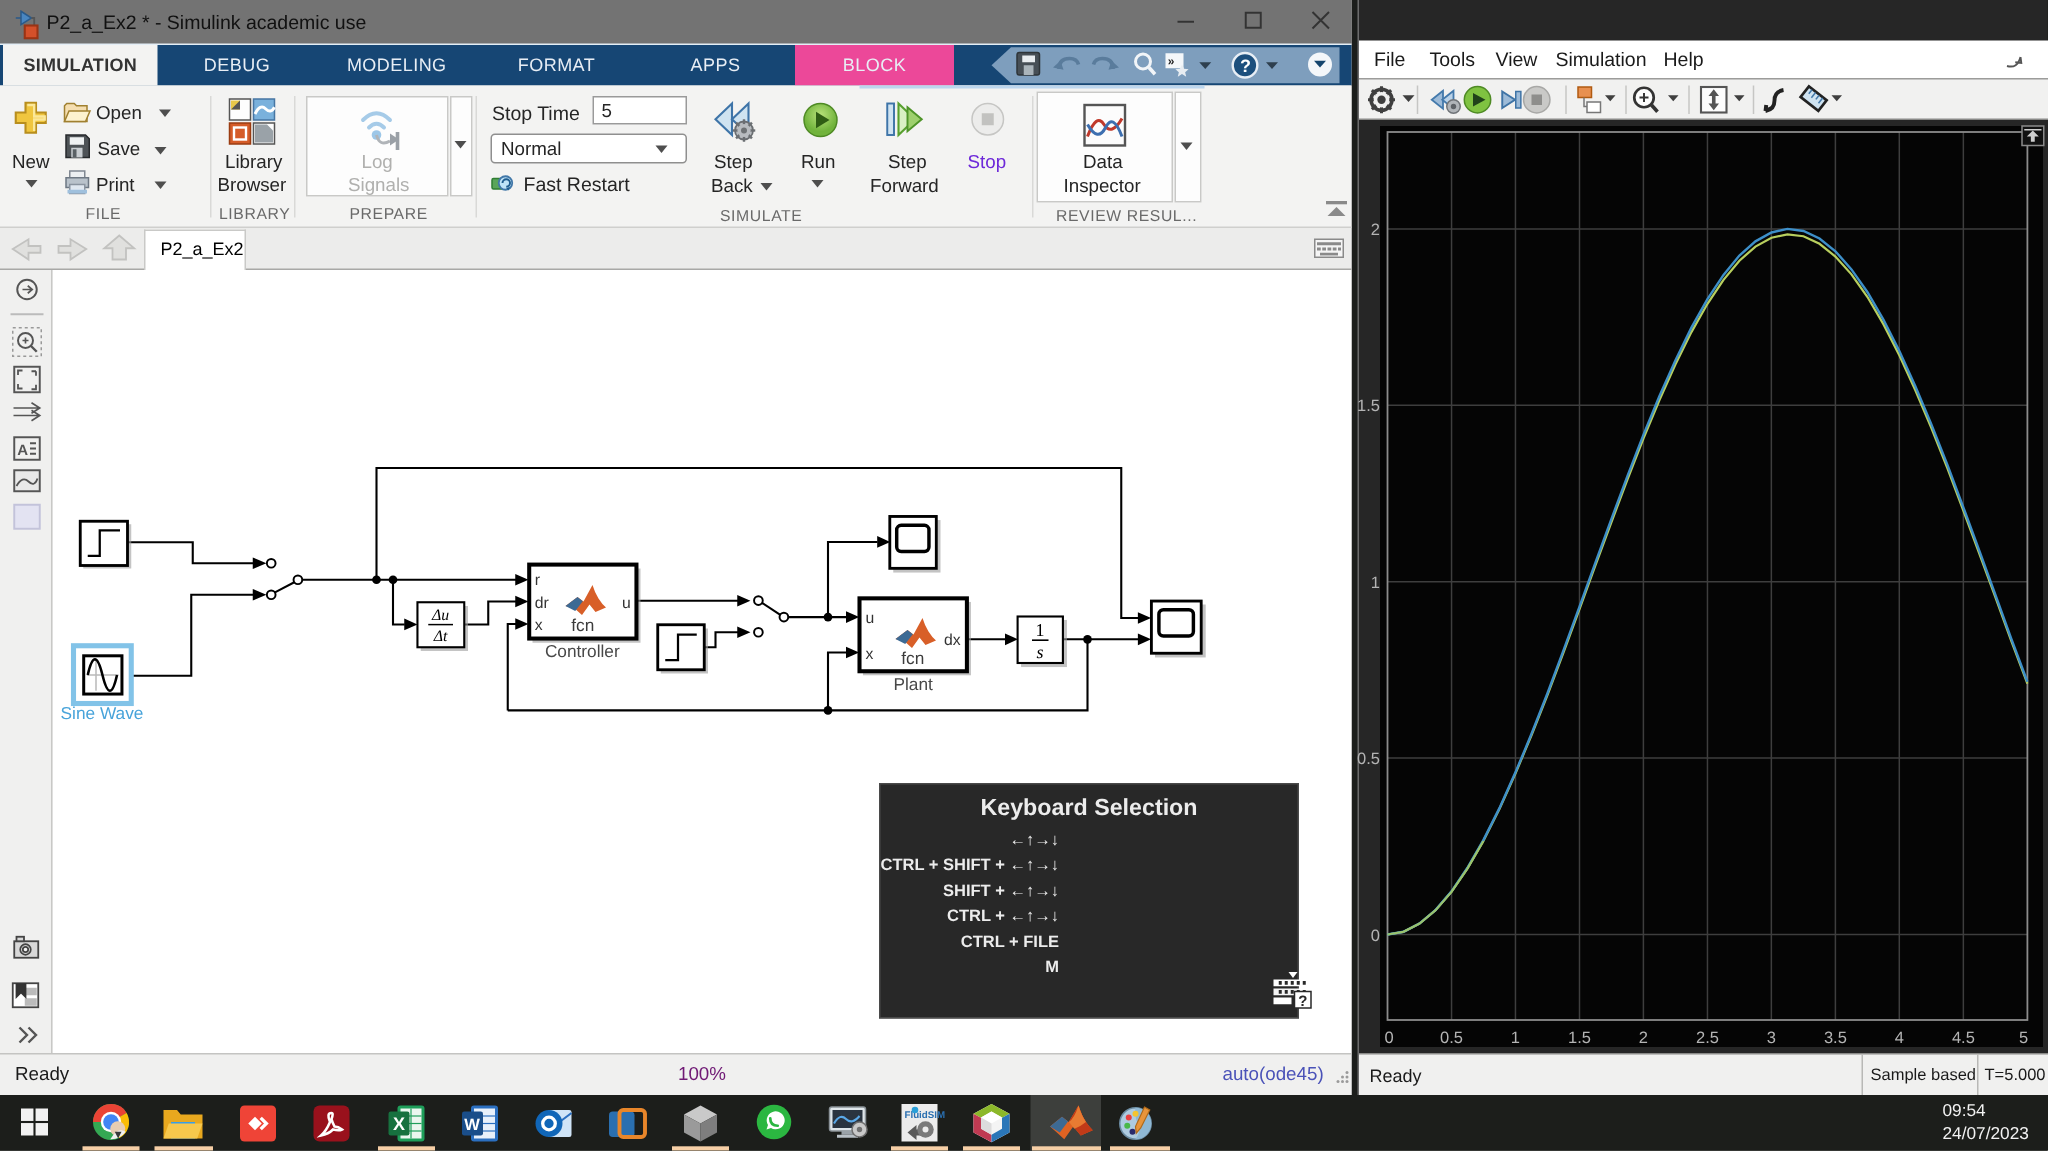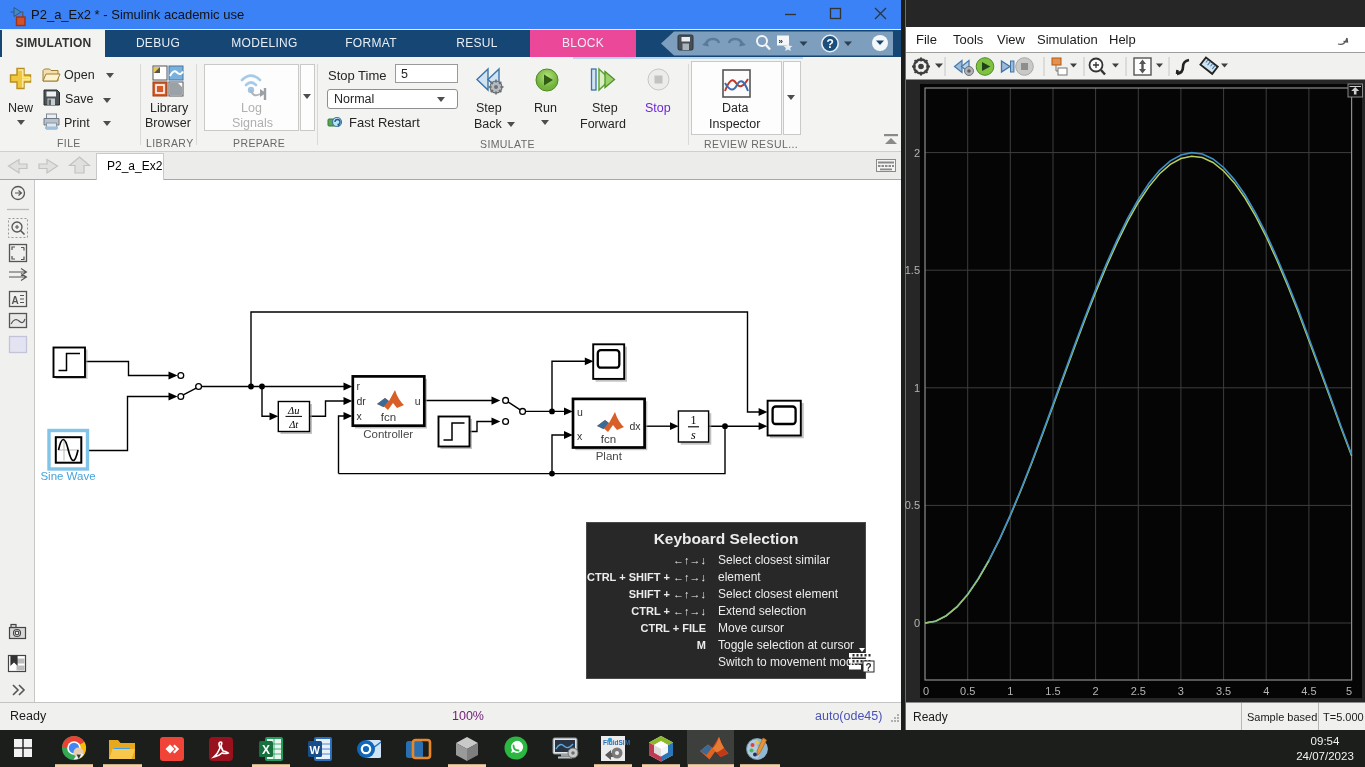--- a/index.html
+++ b/index.html
@@ -12,40 +12,40 @@
 .dd{width:0;height:0;border-left:4.5px solid transparent;border-right:4.5px solid transparent;border-top:5px solid #4e4e4e;position:absolute}
 .tab{position:absolute;top:0;height:27px;line-height:27px;color:#e8eef5;font-size:12px;text-align:center;letter-spacing:.3px}
 .sep{position:absolute;width:1px;background:#d5d5d3}
 .mtxt{position:absolute;font-size:13px;color:#1a1a1a}
 </style>
 </head>
 <body>
 
 <div class="ab" style="left:0;top:0;width:901px;height:730px;background:#f3f3f2">
 
- <div class="ab" style="left:0;top:0;width:901px;height:30px;background:#3b82f6;border-bottom:1px solid #e4eef6">
+ <div class="ab" style="left:0;top:0;width:901px;height:30px;background:#737373;border-bottom:1px solid #e4eef6">
   <svg class="ab" style="left:9px;top:4px" width="22" height="22" viewBox="0 0 22 22">
     <path d="M1.5 8 h3.5 M5 3.5 L12 8 L5 12.5 Z" fill="#4a86c0" stroke="#2a5a8a" stroke-width="1"></path>
     <path d="M12 8 h1.8 v5" fill="none" stroke="#555" stroke-width="1.2"></path>
     <rect x="7.5" y="13" width="8.5" height="8.5" fill="#d4502a" stroke="#9a3414" stroke-width="1.4"></rect>
   </svg>
   <div class="ab" style="left:31px;top:7px;font-size:13px;color:#111">P2_a_Ex2 * - Simulink academic use</div>
   <svg class="ab" style="left:780px;top:4px" width="115" height="22" viewBox="0 0 115 22">
    <line x1="5" y1="10.5" x2="16" y2="10.5" stroke="#333" stroke-width="1.3"></line>
    <rect x="50.5" y="4.5" width="10" height="10" fill="none" stroke="#333" stroke-width="1.3"></rect>
    <path d="M95 4 L106 15 M106 4 L95 15" stroke="#333" stroke-width="1.3"></path>
   </svg>
  </div>
 
  <div class="ab" style="left:0;top:30px;width:901px;height:27px;background:#164674">
   <div class="tab" style="left:2px;width:103px;background:#f3f3f2;color:#333;font-weight:bold;letter-spacing:.2px">SIMULATION</div>
   <div class="tab" style="left:105px;width:106px">DEBUG</div>
   <div class="tab" style="left:211px;width:107px">MODELING</div>
   <div class="tab" style="left:318px;width:106px">FORMAT</div>
-  <div class="tab" style="left:424px;width:106px">RESUL</div>
+  <div class="tab" style="left:424px;width:106px">APPS</div>
   <div class="tab" style="left:530px;width:106px;background:#ec4899">BLOCK</div>
 
   <svg class="ab" style="left:658px;top:0" width="243" height="27" viewBox="0 0 243 27">
    <path d="M16 1.5 L235 1.5 L235 25.5 L16 25.5 L3 13.5 Z" fill="#7e9ebd"></path>
 
    <rect x="20" y="5" width="15" height="15" rx="1.5" fill="#474f56" stroke="#2e3438"></rect>
    <rect x="23.5" y="7" width="8.5" height="4.5" fill="#e9edf0"></rect>
    <rect x="24.5" y="13.5" width="6.5" height="6.5" fill="#aab4ba"></rect>
 
    <path d="M48 16 q0 -7 7 -7 q5 0 6 4" fill="none" stroke="#5a7c9c" stroke-width="2.4"></path>
@@ -397,28 +397,20 @@
 
   <div class="ab" style="left:586px;top:342px;width:280px;height:157px;background:#282828;border:1px solid #4a4a4a;color:#ececec">
    <div style="text-align:center;font-weight:bold;font-size:15.5px;margin-top:7px">Keyboard Selection</div>
    <div class="ab" style="left:0;top:29px;width:119px;text-align:right;line-height:17px;font-weight:bold;font-size:11px">
     <div>←↑→↓</div>
     <div>CTRL + SHIFT + ←↑→↓</div>
     <div>SHIFT + ←↑→↓</div>
     <div>CTRL + ←↑→↓</div>
     <div>CTRL + FILE</div>
     <div>M</div>
-   </div>
-   <div class="ab" style="left:131px;top:29px;line-height:17px;font-size:12px">
-    <div>Select closest similar element</div>
-    <div>Select closest element</div>
-    <div>Extend selection</div>
-    <div>Move cursor</div>
-    <div>Toggle selection at cursor</div>
-    <div>Switch to movement mode</div>
    </div>
    <svg class="ab" style="left:261px;top:124px" width="28" height="26" viewBox="0 0 28 26">
     <path d="M11 1 l3 4 3 -4 Z" fill="#fff"></path>
     <g fill="#fff">
      <rect x="1" y="6" width="26" height="4.5"></rect>
             <rect x="1" y="12" width="26" height="4.5" opacity=".95"></rect>
             <rect x="1" y="18" width="12" height="4.5"></rect>
     </g>
     <g fill="#282828">
             <rect x="4.5" y="7" width="2" height="2.5"></rect>
@@ -723,14 +715,14 @@
    <rect x="55" y="34.2" width="38" height="2.8"></rect>
    <rect x="103" y="34.2" width="39" height="2.8"></rect>
    <rect x="252" y="34.2" width="38" height="2.8"></rect>
    <rect x="448" y="34.2" width="38" height="2.8"></rect>
    <rect x="594" y="34.2" width="38" height="2.8"></rect>
    <rect x="642" y="34.2" width="38" height="2.8"></rect>
    <rect x="688" y="34.2" width="46" height="2.8"></rect>
    <rect x="740" y="34.2" width="40" height="2.8"></rect>
   </g>
  </svg>
- <div class="ab" style="left:1295px;top:3.5px;width:60px;height:30px;color:#f2f2f2;font-size:11.5px;text-align:center;line-height:15px">09:54<br>24/07/2023</div>
+ <div class="ab" style="left:1295px;top:3.5px;width:60px;height:30px;color:#f2f2f2;font-size:11.5px;text-align:left;line-height:15px">09:54<br>24/07/2023</div>
 </div>
 
 </body></html>

